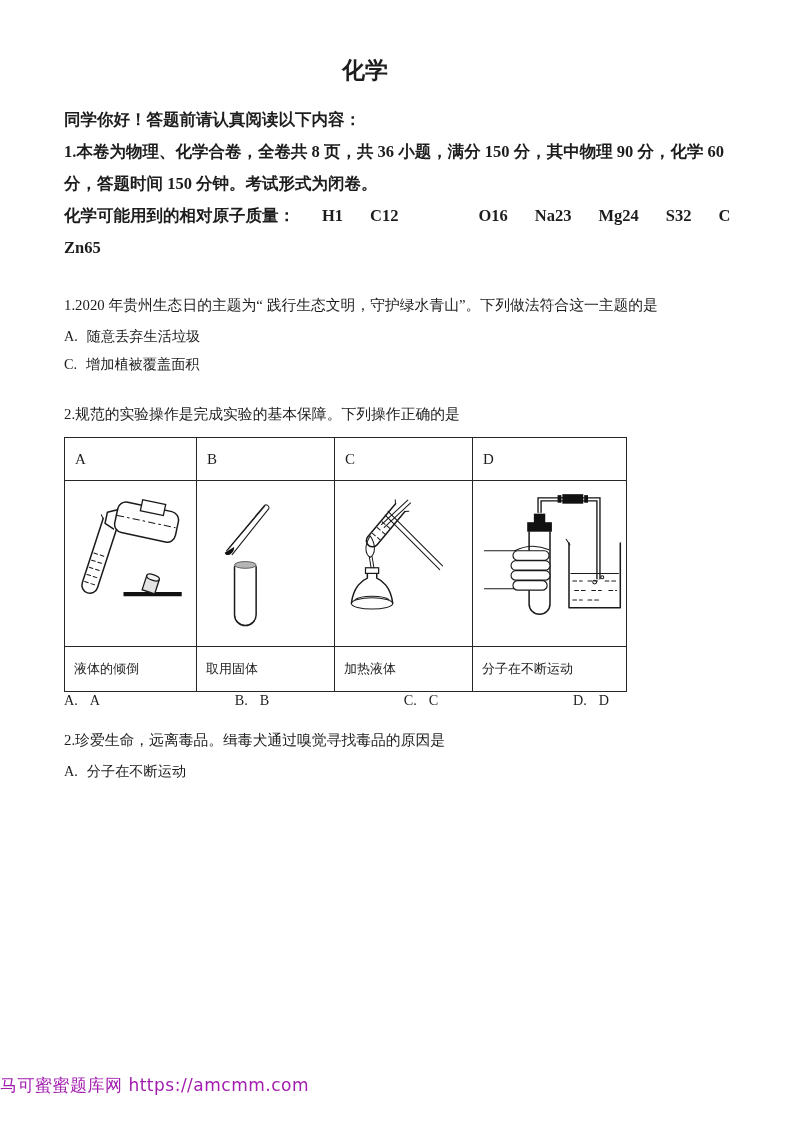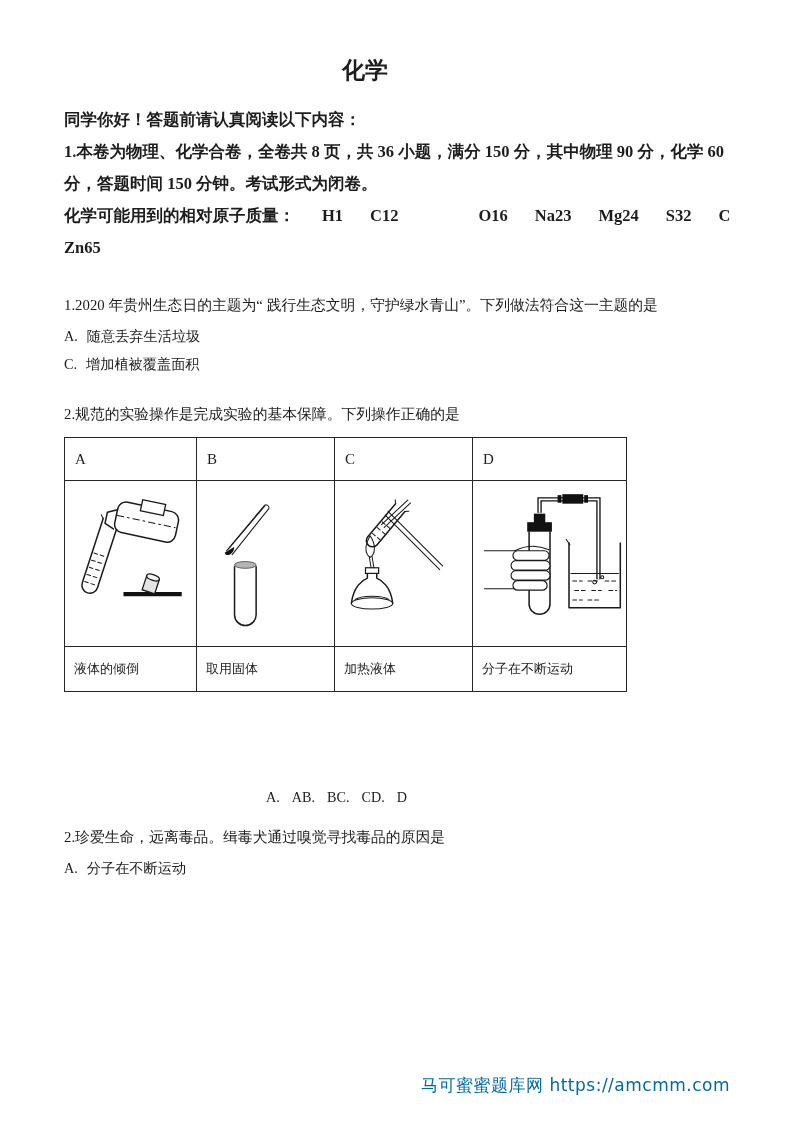--- a/index.html
+++ b/index.html
@@ -17,27 +17,27 @@
   .part-title{text-align:center;font-size:17px;font-weight:700;line-height:27px;margin:0;}
   .section-heading{font-size:16.2px;font-weight:700;line-height:31px;margin:0;white-space:nowrap;}
   .stem{font-size:14.8px;font-weight:400;line-height:21px;margin:31px 0 0 0;}
   .option{font-size:14.2px;font-weight:400;line-height:17px;margin:11.5px 0 0 0;}
   .opt-label{display:inline-block;margin-right:9px;}
   .q2-table{border-collapse:collapse;margin-top:12px;table-layout:fixed;}
   .q2-table td{border:1.5px solid #262626;box-sizing:border-box;}
   .th-cell{height:43px;font-size:15px;padding:0 0 0 10px;vertical-align:middle;}
   .img-cell{height:166px;text-align:center;vertical-align:middle;padding:0;}
   .cap-cell{height:45px;font-size:13px;padding:0 0 0 9px;vertical-align:middle;font-family:Liberation Mono, monospace;}
-  .answers-row{display:flex;justify-content:center;width:545px;margin-top:97px;font-size:14.2px;}
+  .answers-row{display:flex;justify-content:space-between;width:545px;font-size:14.2px;}
   .answer-item .opt-label{margin-right:12px;}
   .q3-block .stem{margin-top:21px;}
   .page-footer{
-    position:absolute;left:0;right:0;bottom:25px;text-align:right;
+    position:absolute;left:0;right:0;bottom:25px;text-align:left;
     font-family:"DejaVu Sans","Liberation Sans",sans-serif;
-    font-size:17px;color:#0369a1;letter-spacing:0.5px;
+    font-size:17px;color:#a21caf;letter-spacing:0.5px;
   }
   svg{display:block;margin:0 auto;}
   .ln{stroke:#1a1a1a;stroke-width:1.6;fill:none;stroke-linecap:round;stroke-linejoin:round;}
   .thin{stroke-width:1.1;}
   .dash{stroke-dasharray:4 3;stroke-width:1.1;}
   .blk{fill:#111;stroke:none;}
   .gry{fill:#b5b5b5;stroke:#555;stroke-width:1;}
 </style>
 </head>
 <body>

